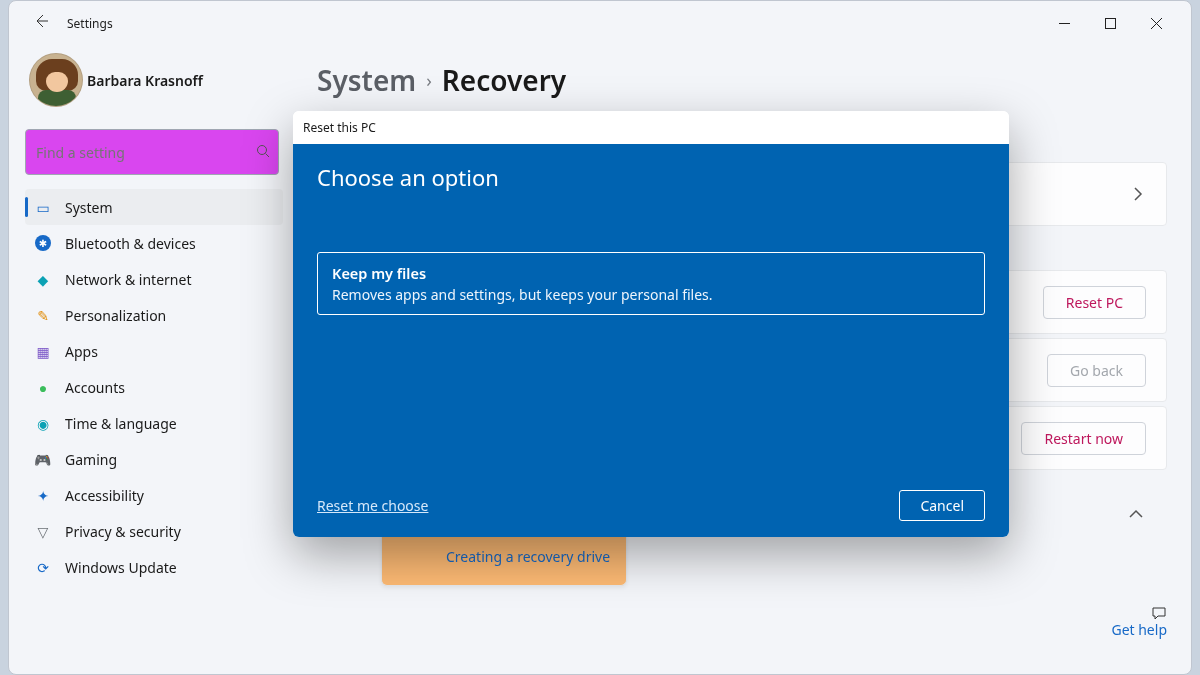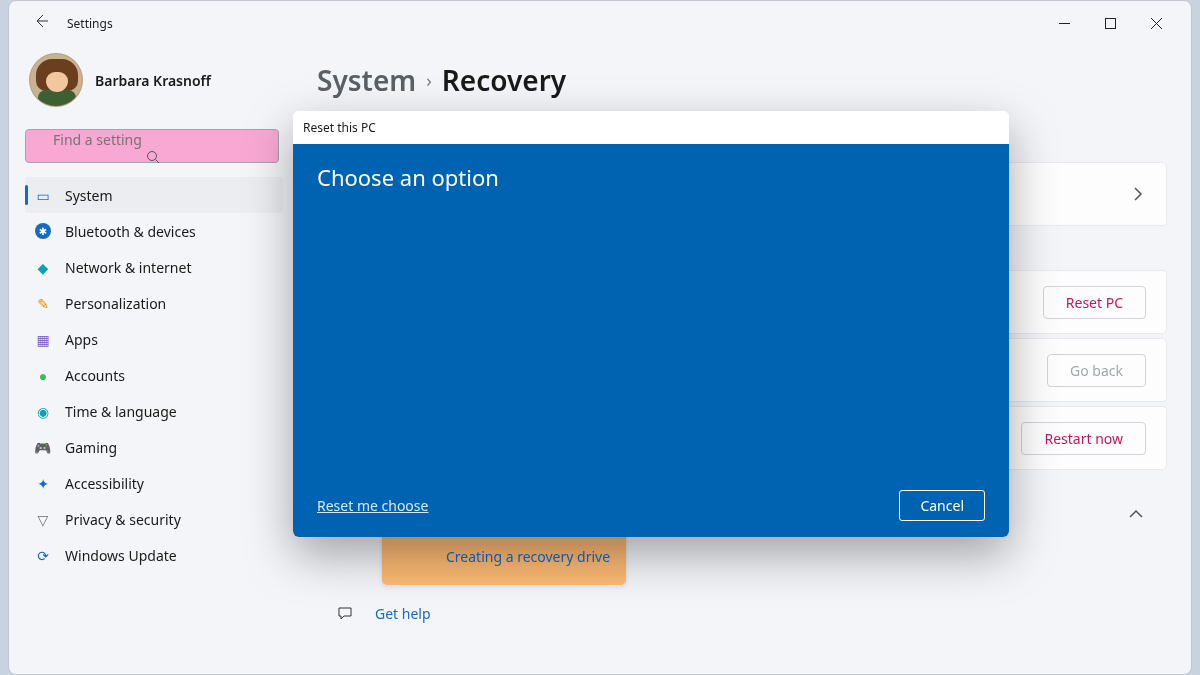--- a/index.html
+++ b/index.html
@@ -14,28 +14,28 @@
   }
   .back-btn { width: 40px; text-align: center; color: #555; font-size: 16px; }
   .titlebar-title { font-size: 12px; color: #222; margin-left: 6px; }
   .win-controls { margin-left: auto; display: flex; }
   .win-ctl { width: 46px; height: 32px; display: flex; align-items: center; justify-content: center; color: #333; }
   .win-ctl svg { width: 11px; height: 11px; stroke: #222; stroke-width: 1; fill: none; }
 
   .body { display: flex; height: calc(100% - 44px); }
 
   .sidebar { width: 282px; padding: 0 8px 0 16px; }
-  .profile { display: flex; align-items: center; height: 70px; gap: 12px; padding-left: 4px; }
+  .profile { display: flex; align-items: center; height: 70px; gap: 4px; padding-left: 4px; }
   .avatar { width: 54px; height: 54px; border-radius: 50%; background:#c8b290; position: relative; overflow: hidden; border:1px solid rgba(0,0,0,0.1);}
   .avatar::before { content:""; position:absolute; left:6px; top:5px; width:42px; height:32px; background:#6b3f1e; border-radius:16px 16px 10px 10px; }
   .avatar::after { content:""; position:absolute; left:16px; top:18px; width:22px; height:20px; background:#f2c79f; border-radius:10px 10px 12px 12px; }
   .avatar .shirt { position:absolute; bottom:-4px; left:8px; width:38px; height:20px; background:#3e5f33; border-radius:8px 8px 0 0; }
   .username { font-size: 14px; font-weight: 600; color: #1a1a1a; }
 
-  .search-box { display:flex; align-items:center; height:34px; margin:14px 4px 14px 0; border:1px solid #9fa6b2; background:#f9a8d4; border-radius:4px; padding:0 8px 0 10px;flex-direction:column;}
+  .search-box { display:flex; align-items:center; height:46px; margin:14px 4px 14px 0; border:1px solid #9fa6b2; background:#d946ef; border-radius:4px; padding:0 8px 0 10px;}
   .search-box input { border:none; outline:none; flex:1; font-size:14px; background:transparent; color:#333;}
   .search-ico { color:#555; font-size:14px;}
 
   .nav { display:flex; flex-direction:column; gap:0; }
   .nav-item { display:flex; align-items:center; height:36px; padding:0 10px; font-size:14px; color:#1a1a1a; border-radius:4px; gap:14px; cursor:pointer;}
   .nav-item.selected { background:#ebedf0; position:relative;}
   .nav-item.selected::before { content:""; position:absolute; left:0; top:8px; width:3px; height:20px; background:#1769c7; border-radius:2px;}
   .nav-ico { width:16px; height:16px; display:inline-flex; align-items:center; justify-content:center; font-size:14px;}
 
   .main { flex:1; padding: 16px 24px 0 26px; position:relative; overflow:hidden;}
@@ -49,21 +49,21 @@
   .card .arrow { margin-left:auto; color:#555; width:16px; height:16px; display:flex; align-items:center; justify-content:center;}
   .card .btn { margin-left:auto; border:1px solid #cfd3da; background:#fdfdfe; border-radius:4px; padding:6px 22px; font-size:14px; color:#be185d;}
   .card .btn.disabled { color:#a3a7ad;}
 
   .help-head { display:flex; align-items:center; gap:22px; padding: 12px 4px 12px 20px; font-size:14px; font-weight:600; color:#1a1a1a;}
   .help-ico { width:16px; height:16px; color:#333;}
   .arrow-up { margin-left:auto; margin-right:20px; color:#444;}
   .subcard { background:#fdba74; border:1px solid #e7e9ec; border-top:none; border-radius:0 0 6px 6px; padding:10px 0 18px 64px; margin-bottom:4px; box-shadow:0 2px 4px rgba(0,0,0,0.06);}
   .subcard a { color:#1769c7; font-size:14px; text-decoration:none;}
 
-  .get-help-row { display:flex; align-items:flex-start; gap:22px; padding:14px 0 0 20px;}
+  .get-help-row { display:flex; align-items:flex-end; padding:14px 0 0 20px;flex-direction:column;}
   .get-help-row a { color:#1769c7; font-size:14px; text-decoration:none;}
 
   
   .modal {
     position:absolute; left:284px; top:110px; width:716px; height:426px;
     background:#fff; border-radius:6px; box-shadow:0 18px 48px rgba(0,0,0,0.34);
     overflow:hidden; display:flex; flex-direction:column;
   }
   .modal-title { font-size:12px; color:#1a1a1a; padding:8px 10px; background:#fff;}
   .modal-body { flex:1; background:#0063b1; color:#fff; padding:18px 24px 16px; display:flex; flex-direction:column;gap:40px;}
@@ -238,20 +238,24 @@
         </div>
       </div>
     </div>
   </div>
 
   <div class="modal">
     <div class="modal-title">Reset this PC</div>
     <div class="modal-body">
       <div class="modal-heading">Choose an option</div>
 
+      <div class="opt">
+        <div class="opt-title">Keep my files</div>
+        <div class="opt-desc">Removes apps and settings, but keeps your personal files.</div>
+      </div>
 
       <div class="modal-footer">
         <a href="#" class="help-link">Reset me choose</a>
         <button class="cancel-btn">Cancel</button>
       </div>
     </div>
   </div>
 
 </div>
 

